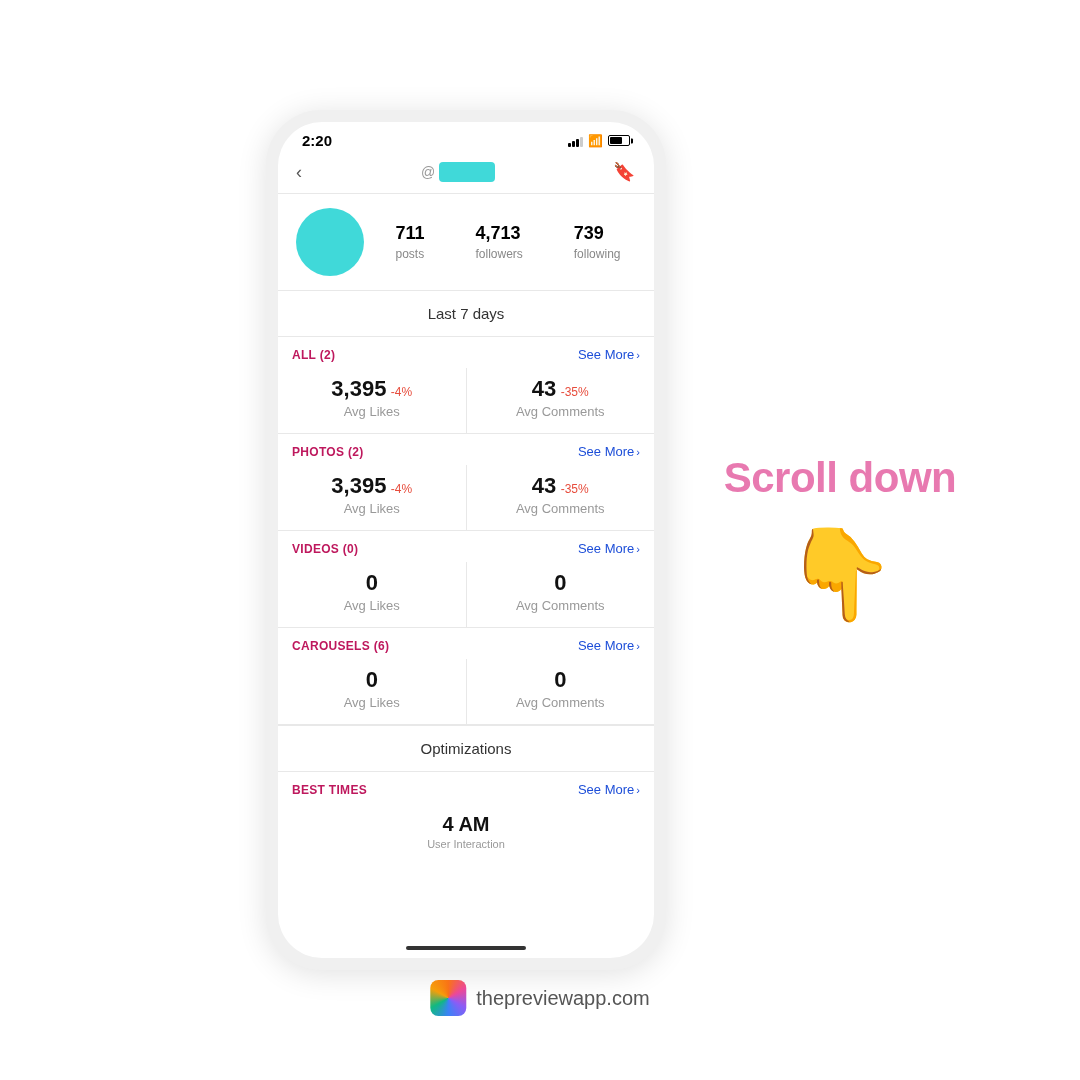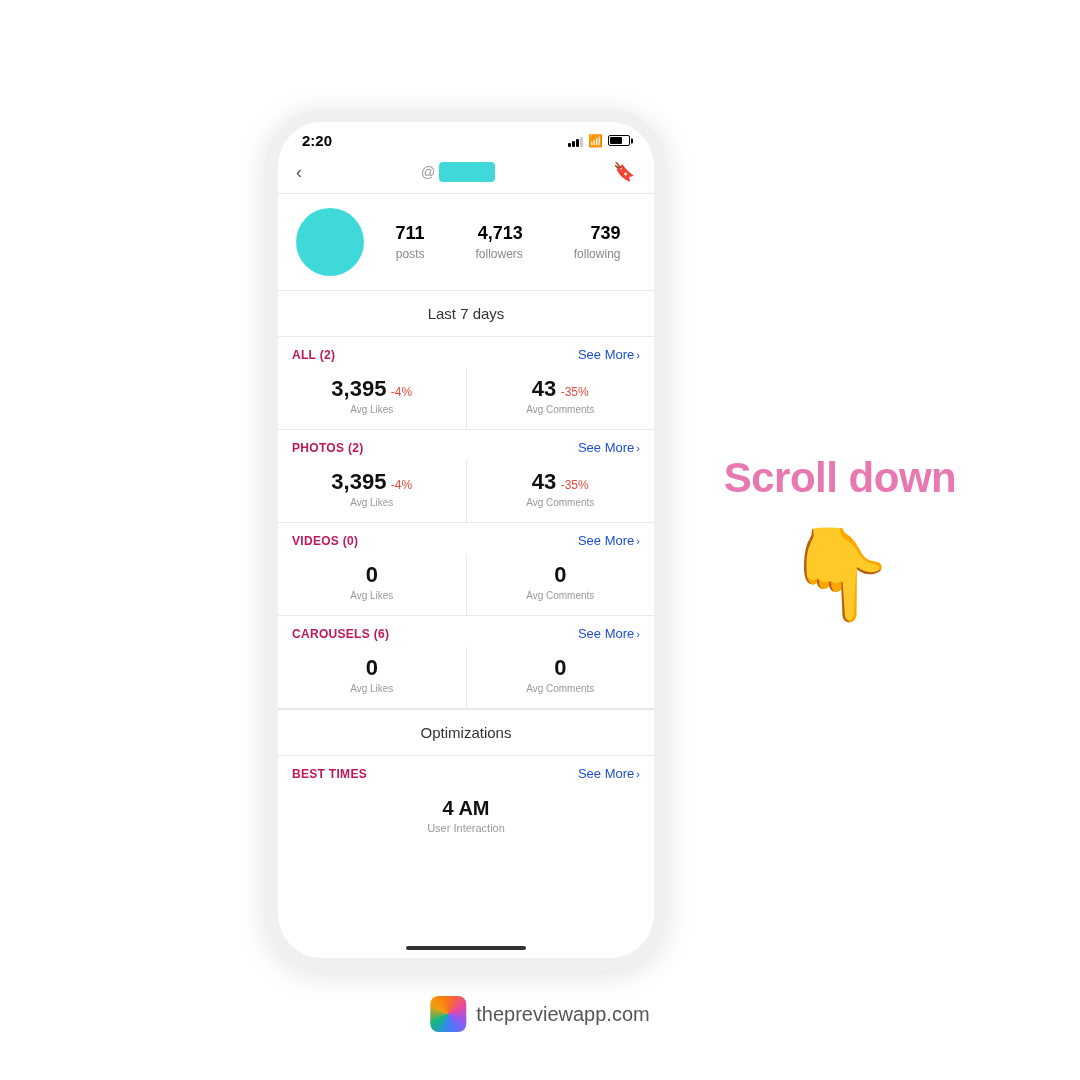--- a/index.html
+++ b/index.html
@@ -177,21 +177,21 @@
     }
 
     .profile-stats {
       display: flex;
       gap: 20px;
       flex: 1;
       justify-content: space-around;
     }
 
     .stat-item {
-      text-align: right;
+      text-align: left;
     }
 
     .stat-number {
       font-size: 18px;
       font-weight: 600;
       color: #000;
       display: block;
     }
 
     .stat-label {
@@ -273,21 +273,21 @@
       color: #111;
     }
 
     .stat-change-negative {
       font-size: 12px;
       color: #e74c3c;
       font-weight: 500;
     }
 
     .stat-cell-label {
-      font-size: 10px;
+      font-size: 13px;
       color: #999;
       margin-top: 2px;
     }
 
     
     .optimizations-section {
       border-top: 1px solid #e8e8e8;
     }
 
     .best-times-row {
@@ -351,21 +351,21 @@
     }
 
     .pointing-hand {
       font-size: 90px;
       transform: rotate(0deg);
     }
 
     
     .branding {
       position: absolute;
-      bottom: 48px;
+      bottom: 64px;
       left: 50%;
       transform: translateX(-50%);
       display: flex;
       align-items: center;
       gap: 10px;
     }
 
     .brand-logo {
       width: 36px;
       height: 36px;

